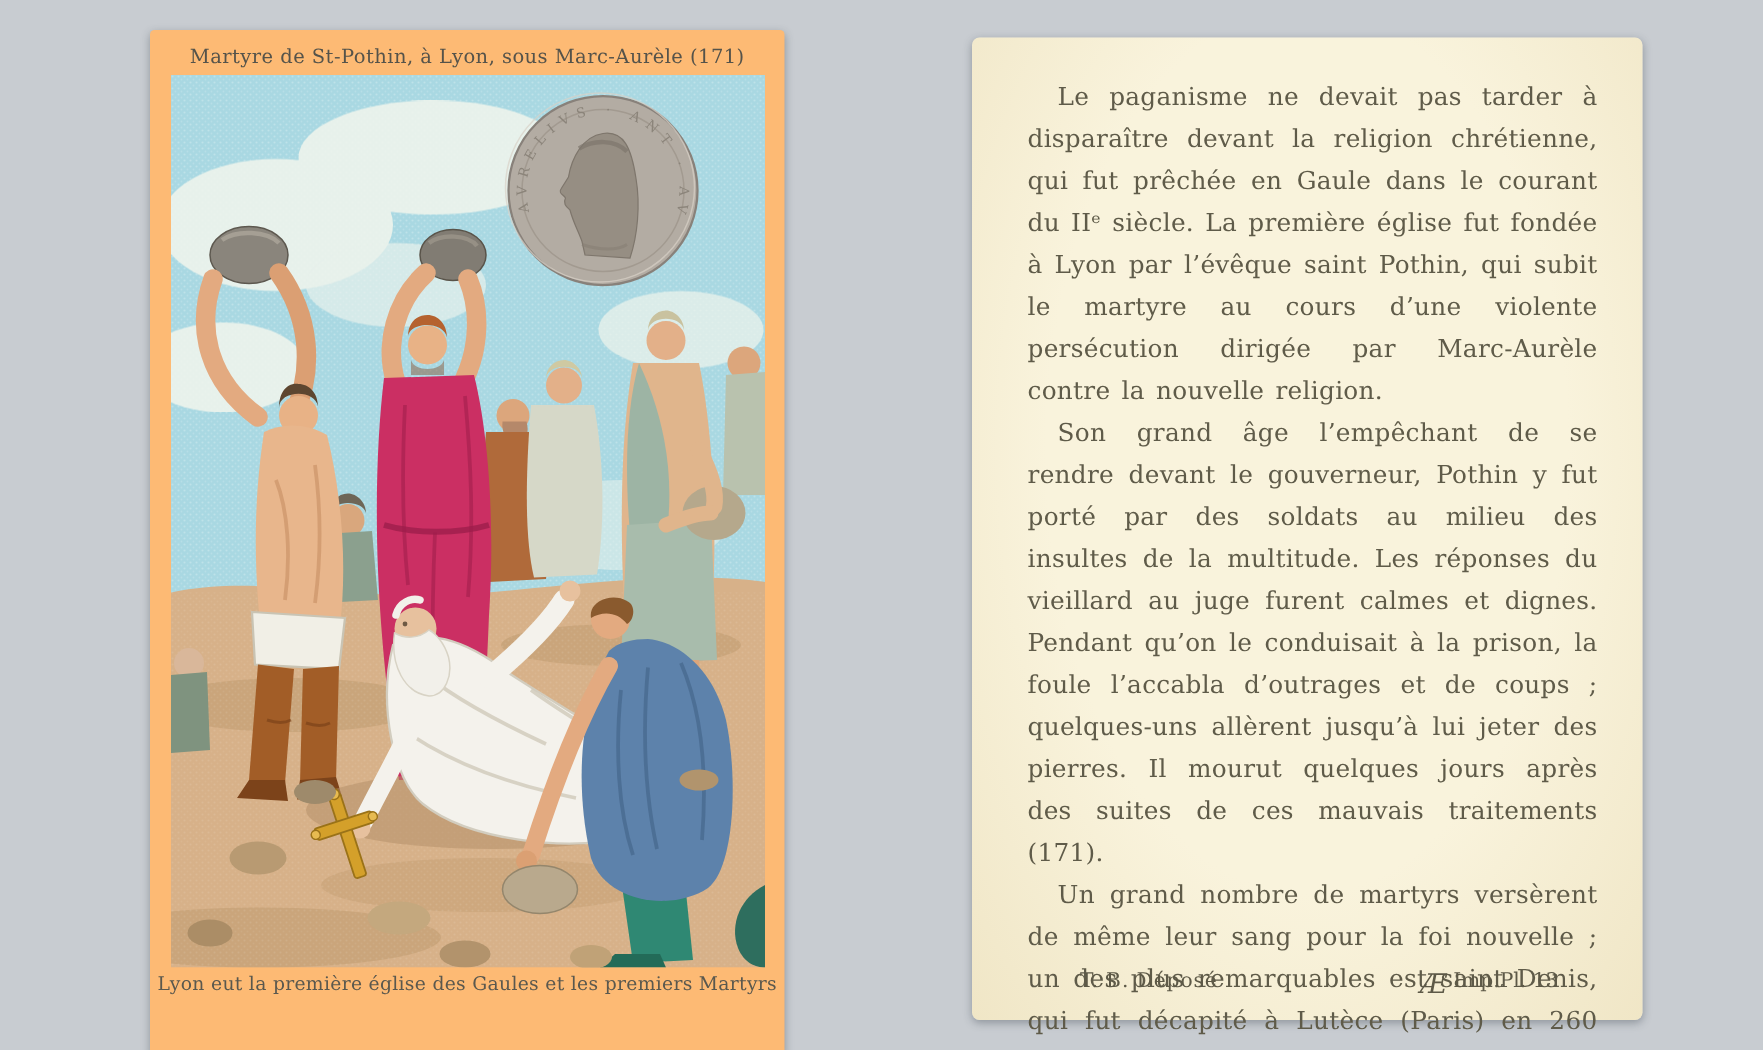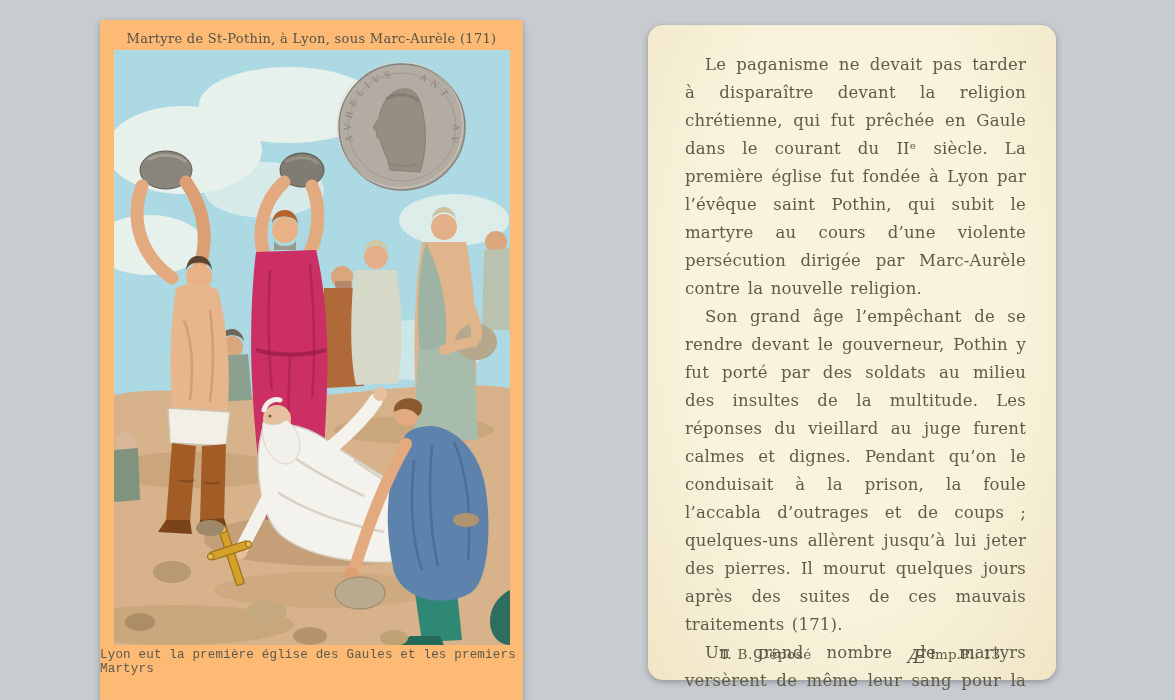--- a/index.html
+++ b/index.html
@@ -13,28 +13,28 @@
   #left-card{
     left:100px;top:20px;width:423px;height:684px;
     background:#fdba74;border-radius:3px;
   }
   .lc-title{
     margin:0;padding-top:11px;text-align:center;
     font-size:13px;line-height:15px;color:#55534a;letter-spacing:.3px;
   }
   .lc-art{display:block;width:396px;height:595px;margin:4px auto 0 auto;}
   .lc-caption{
-    margin:0;padding-top:3px;text-align:left;
-    font-size:12.5px;color:#5a584e;letter-spacing:.2px;font-family:Liberation Mono, monospace;
+    margin:0;padding-top:3px;text-align:center;
+    font-size:12.5px;color:#5a584e;letter-spacing:.2px;
   }
   
   #right-card{
-    left:648px;top:25px;width:408px;height:655px;
+    left:648px;top:25px;width:447px;height:655px;
     background:radial-gradient(ellipse at 50% 42%, #f9f3dc 55%, #f0e6c6 100%);
-    border-radius:15px;
+    border-radius:5px;
   }
   .rc-text{padding:26px 30px 0 37px;}
   .rc-text p{
     margin:0;font-size:16.5px;line-height:28px;
     text-align:justify;text-indent:20px;
     color:#5f5b49;letter-spacing:.2px;word-spacing:2px;
   }
   .rc-footer{
     position:absolute;left:0;right:0;bottom:13px;
     display:flex;align-items:flex-start;

